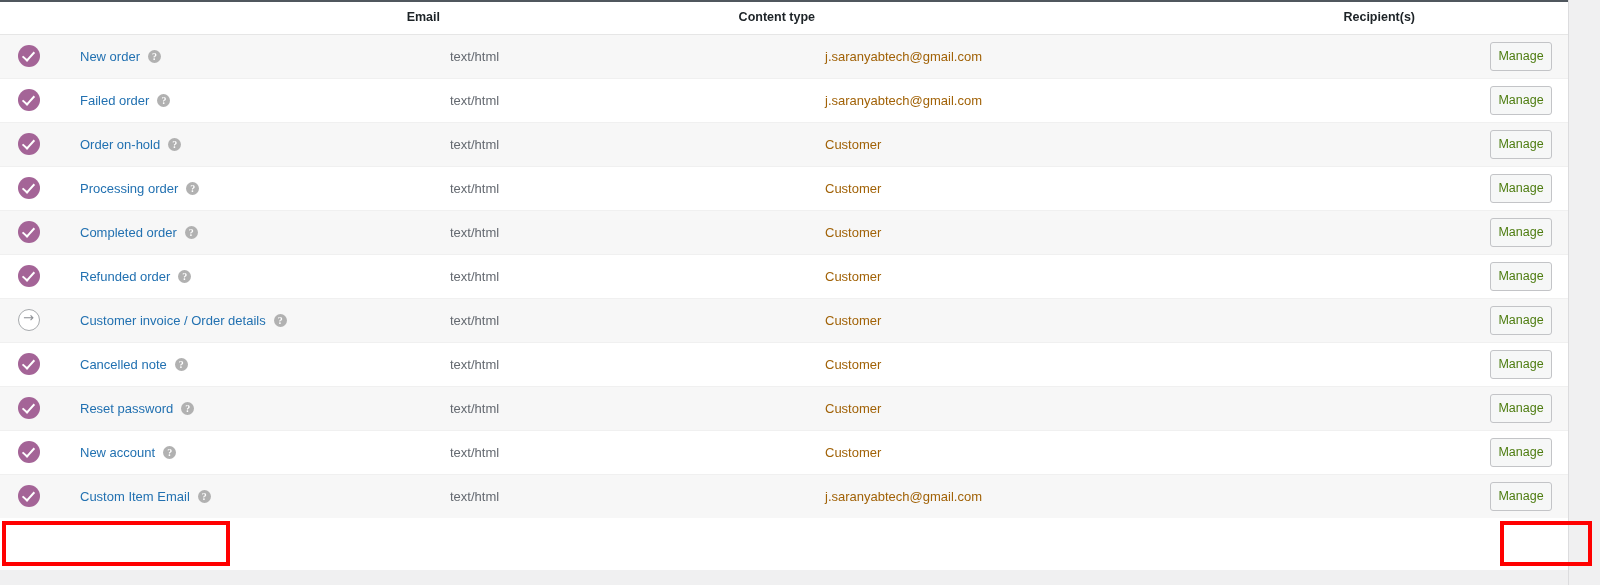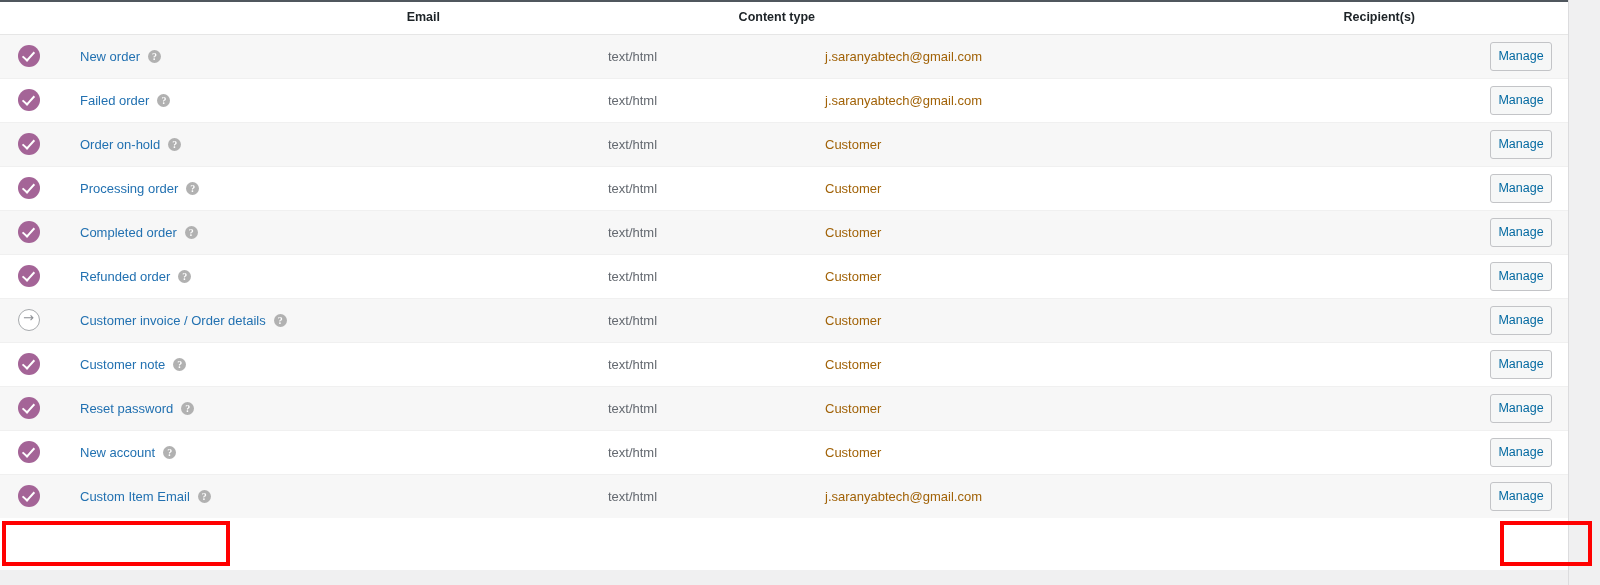--- a/index.html
+++ b/index.html
@@ -132,31 +132,31 @@
     color: #ffffff;
     font-size: 10px;
     font-weight: bold;
     line-height: 13px;
     text-align: center;
     margin-left: 8px;
     vertical-align: 1px;
     font-family: "Liberation Serif", serif;
   }
 
-  td.content-type { color: #646970; font-size: 13px; text-align: center; }
+  td.content-type { color: #646970; font-size: 13px; }
   td.recipients   { color: #a16207; font-size: 13px; }
 
   td.actions { text-align: right; padding-right: 16px; }
   .manage-btn {
     display: inline-block;
     min-width: 62px;
     padding: 3px 4px 4px;
     font-size: 12.5px;
     line-height: 1.6;
-    color: #0369a1;
+    color: #4d7c0f;
     background: #f6f7f7;
     border: 1px solid #c3c4c7;
     border-radius: 3px;
     cursor: pointer;
     font-family: "Liberation Sans", sans-serif;
     white-space: nowrap;
     margin-left: 45px;
   }
 
   
@@ -269,21 +269,21 @@
           </tr>
           <tr>
             <td class="status"><span class="icon-circle manual"></span></td>
             <td class="email-name"><a class="email-link">Customer invoice / Order details</a><span class="help-tip">?</span></td>
             <td class="content-type">text/html</td>
             <td class="recipients">Customer</td>
             <td class="actions"><button class="manage-btn">Manage</button></td>
           </tr>
           <tr>
             <td class="status"><span class="icon-circle enabled"></span></td>
-            <td class="email-name"><a class="email-link">Customer note</a><span class="help-tip">?</span></td>
+            <td class="email-name"><a class="email-link">Cancelled note</a><span class="help-tip">?</span></td>
             <td class="content-type">text/html</td>
             <td class="recipients">Customer</td>
             <td class="actions"><button class="manage-btn">Manage</button></td>
           </tr>
           <tr>
             <td class="status"><span class="icon-circle enabled"></span></td>
             <td class="email-name"><a class="email-link">Reset password</a><span class="help-tip">?</span></td>
             <td class="content-type">text/html</td>
             <td class="recipients">Customer</td>
             <td class="actions"><button class="manage-btn">Manage</button></td>

